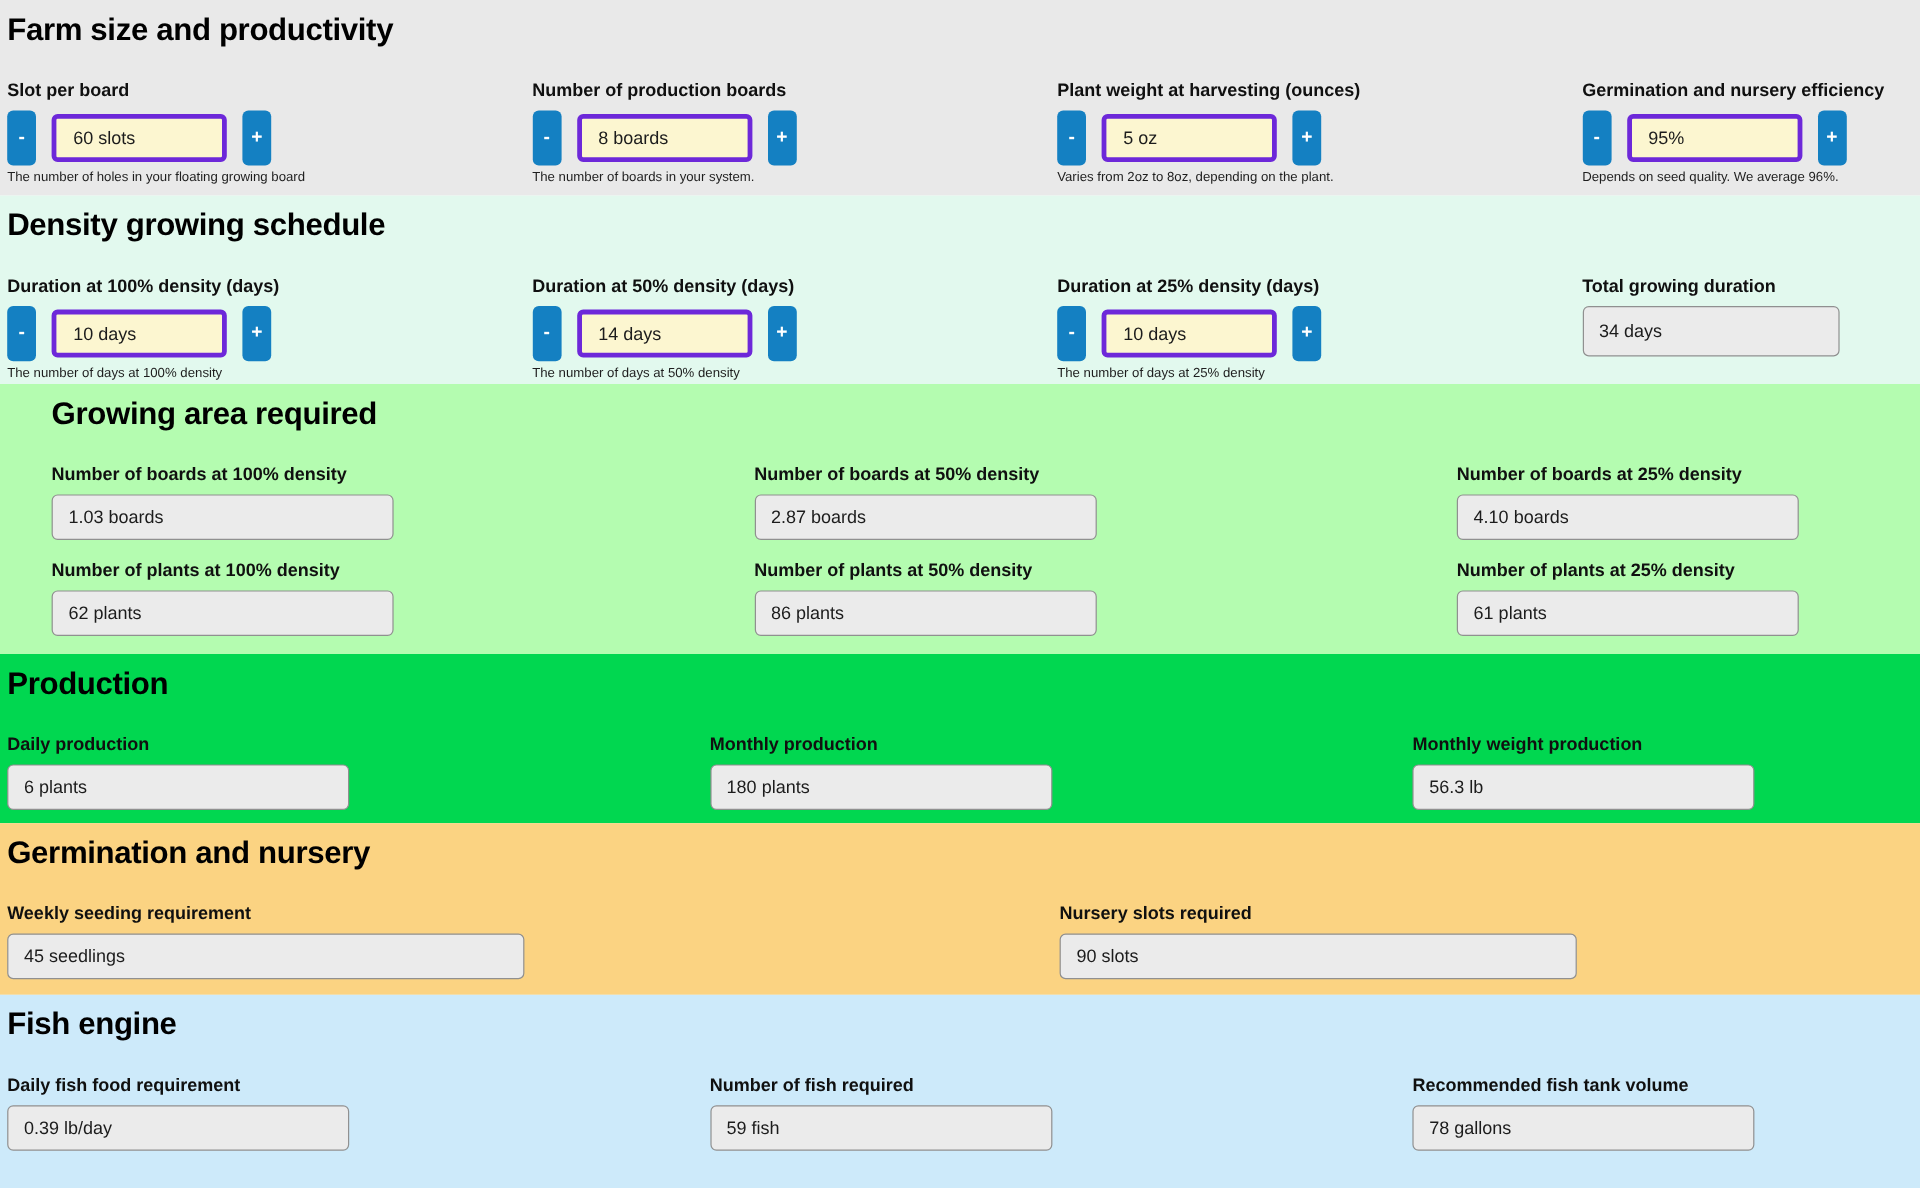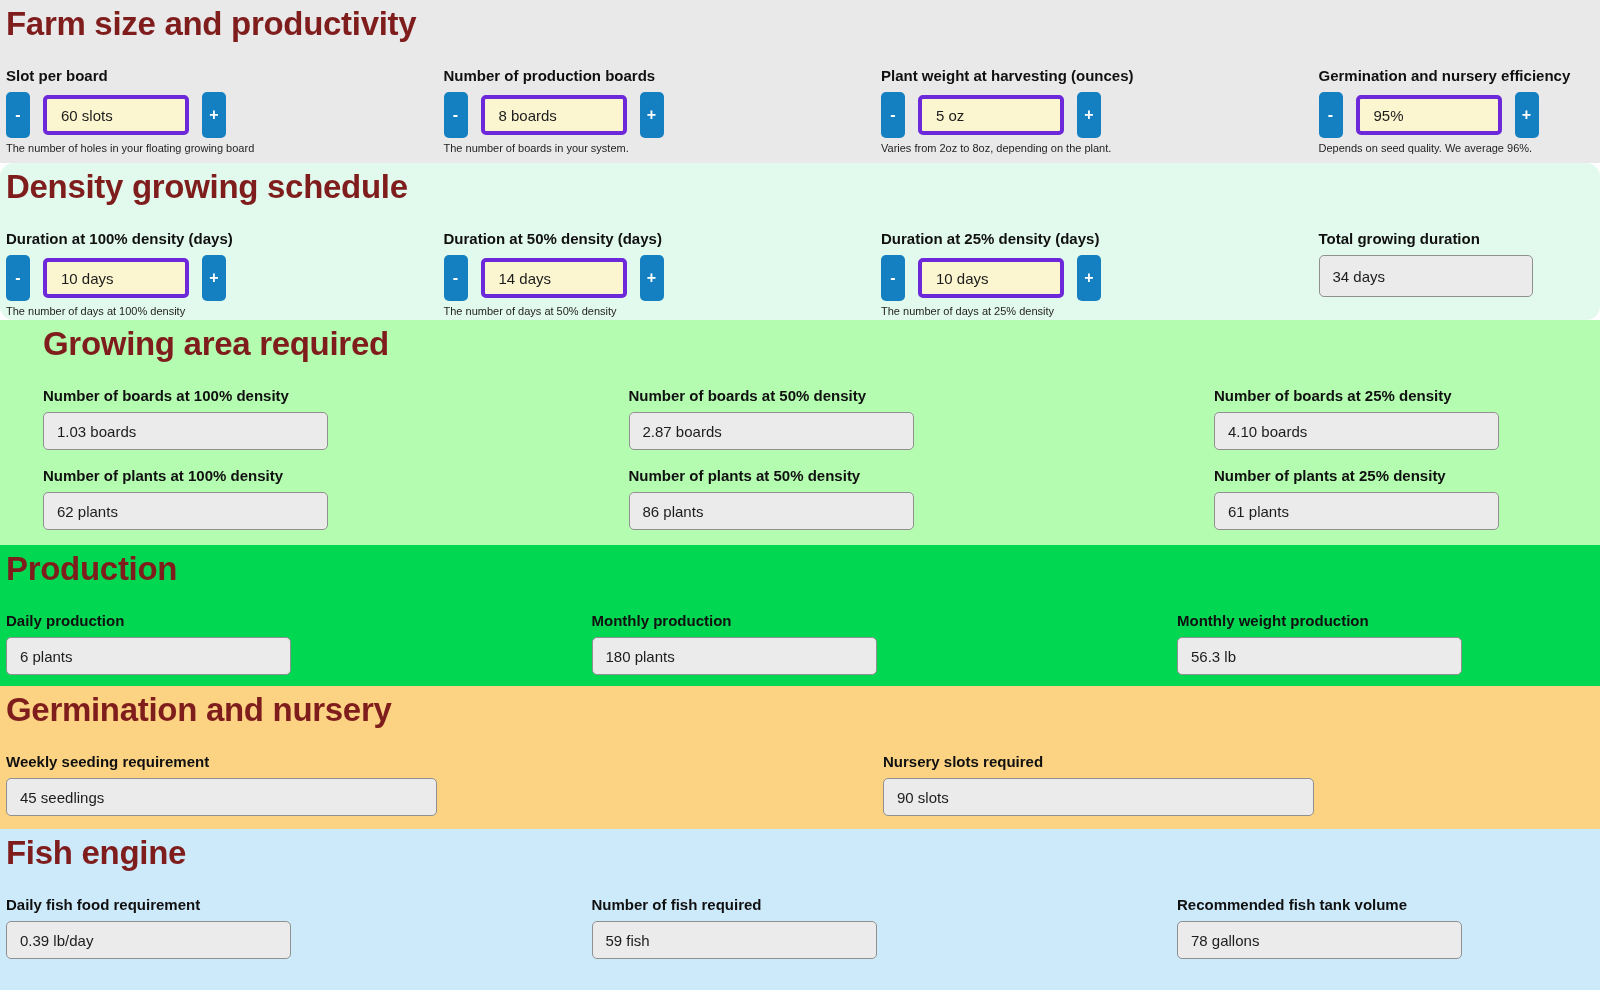--- a/index.html
+++ b/index.html
@@ -3,32 +3,32 @@
 <meta charset="utf-8">
 <style>
   * { box-sizing: border-box; margin: 0; padding: 0; }
   html, body { width: 1600px; height: 990px; overflow: hidden; }
   body {
     font-family: "Liberation Sans", sans-serif;
     color: #181818;
   }
   .section { padding: 6px 6px 0 6px; overflow: hidden; }
   .section-farm        { height: 163px; background: #e9e9e9; }
-  .section-density     { height: 157px; background: #e2f9ee; border-radius: 14px; }
+  .section-density     { height: 157px; background: #e2f9ee; }
   .section-growing     { height: 225px; background: #b4fcb0; padding-left: 43px; }
   .section-production  { height: 141px; background: #01d750; }
   .section-germination { height: 143px; background: #fbd382; }
   .section-fish        { height: 161px; background: #cdeafa; }
 
   h2.section-title {
-    font-size: 33px;
+    font-size: 26px;
     line-height: 36px;
     font-weight: 700;
     letter-spacing: -0.3px;
-    color: #7f1d1d;
+    color: #000000;
     margin-bottom: 24px;
   }
 
   .grid-4 { display: grid; grid-template-columns: repeat(4, 437.5px); }
   .grid-3 { display: grid; grid-template-columns: repeat(3, 585.5px); }
   .grid-2 { display: grid; grid-template-columns: repeat(2, 877px); }
   .row-gap { margin-top: 16px; }
 
   .field-label {
     font-size: 15px;

